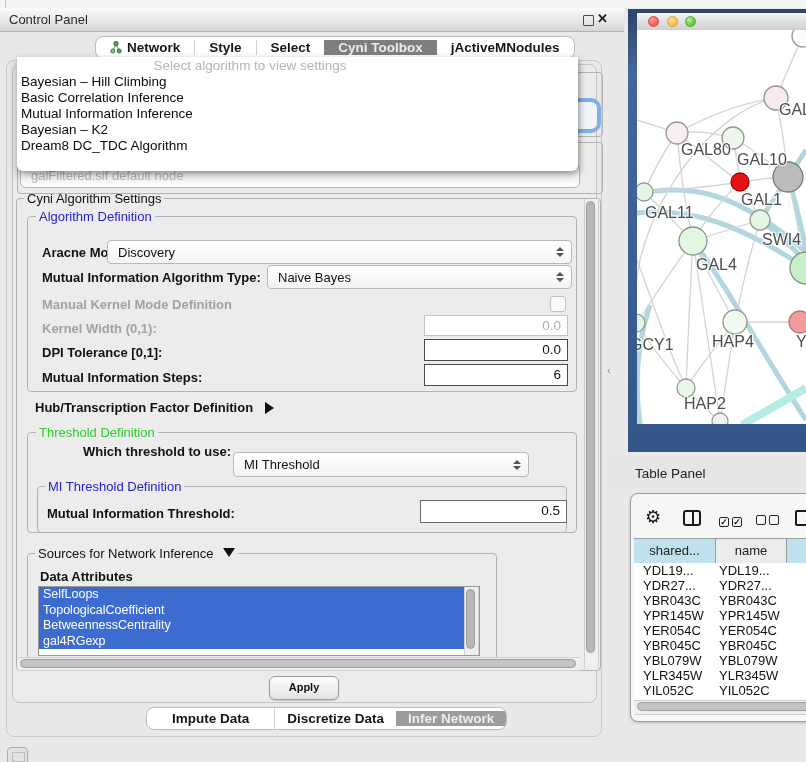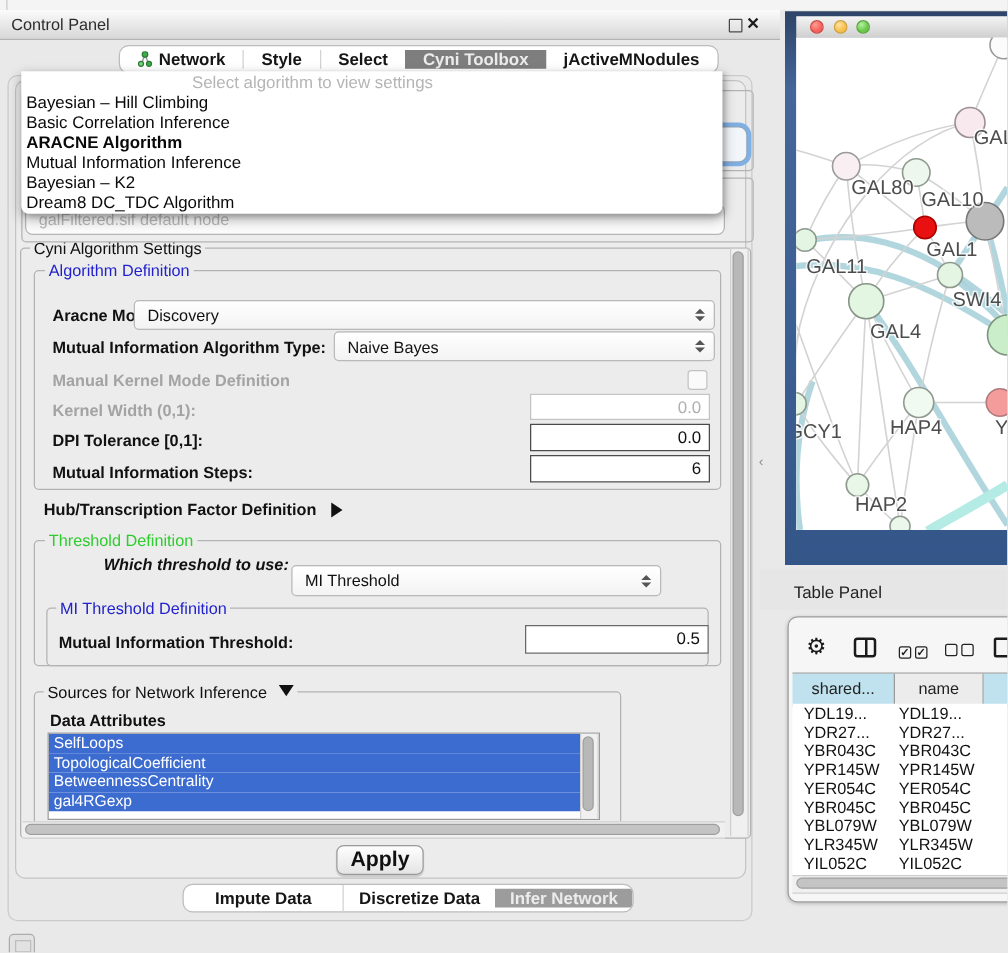--- a/index.html
+++ b/index.html
@@ -65,21 +65,21 @@
   
   .attr-list{left:38px;top:586px;width:442px;height:70px;background:#fff;border:1px solid #999;box-sizing:border-box;overflow:hidden;z-index:2;}
   .attr-item{height:15.5px;line-height:15.5px;padding-left:4px;font-size:12.5px;}
   .attr-item.sel{background:#3d6cd0;color:#fff;}
   .vsb{position:absolute;background:#f0f0f0;border-left:1px solid #cfcfcf;border-right:1px solid #cfcfcf;}
   .vsb .thumb{position:absolute;left:1px;width:9px;background:#b8b8b8;border:1px solid #9e9e9e;border-radius:6px;box-sizing:border-box;}
   .hsb{position:absolute;background:#f0f0f0;border-top:1px solid #cfcfcf;border-bottom:1px solid #cfcfcf;}
   .hsb .thumb{position:absolute;top:1px;height:9px;background:#c4c4c4;border:1px solid #9e9e9e;border-radius:6px;box-sizing:border-box;}
 
   .apply-btn{left:269px;top:676px;width:68px;height:22px;border:1px solid #9a9a9a;border-radius:6px;
-    background:linear-gradient(#fefefe,#e4e4e4);text-align:center;line-height:21px;font-size:17px;font-weight:bold;color:#111;box-shadow:0 1px 1px rgba(0,0,0,.15);}
+    background:linear-gradient(#fefefe,#e4e4e4);text-align:center;line-height:21px;font-size:11px;font-weight:bold;color:#111;box-shadow:0 1px 1px rgba(0,0,0,.15);}
 
   
   .netframe{left:628px;top:9px;width:178px;height:443px;background:linear-gradient(180deg,#2e4468 0%,#446699 14%,#3c5f93 60%,#345588 100%);}
   .nettitle{position:absolute;left:9px;top:4px;width:169px;height:17px;background:linear-gradient(#f4f4f4,#cfcfcf);border-bottom:1px solid #999;}
   .tl{position:absolute;top:3px;width:11px;height:11px;border-radius:50%;box-sizing:border-box;}
   .tl.red{left:11px;background:radial-gradient(circle at 35% 30%,#ff9d95,#f4625b 60%);border:1px solid #ce4a42;}
   .tl.yel{left:30px;background:radial-gradient(circle at 35% 30%,#ffe2a0,#f7bf4e 60%);border:1px solid #d2a23c;}
   .tl.grn{left:48px;background:radial-gradient(circle at 35% 30%,#b5f0a2,#69c749 60%);border:1px solid #57a93c;}
   .netcanvas{position:absolute;left:9px;top:21px;width:169px;height:394px;background:#fff;}
   svg text{font-family:"Liberation Sans",sans-serif;font-size:16px;fill:#4d4d4d;paint-order:stroke;stroke:#ffffff;stroke-width:2.5px;stroke-opacity:.75;}
@@ -160,21 +160,20 @@
   <div class="abs blue-btn"></div>
   <div class="abs ghost-combo">
     <span>galFiltered.sif default node</span>
   </div>
 
   <div class="abs dropdown">
     <div class="dd-prompt">Select algorithm to view settings</div>
     <div id="dd-items">
         <div class="dd-item">Bayesian – Hill Climbing</div>
         <div class="dd-item">Basic Correlation Inference</div>
-        <div class="dd-item bold">ARACNE Algorithm</div>
         <div class="dd-item">Mutual Information Inference</div>
         <div class="dd-item">Bayesian – K2</div>
         <div class="dd-item">Dream8 DC_TDC Algorithm</div>
       </div>
   </div>
 
   <div class="abs group" style="left:16px;top:198px;width:585px;height:473px;background:#ececec;"></div>
   <span class="abs gtitle" style="left:24px;top:191px;font-weight:normal;color:#111;">Cyni Algorithm Settings</span>
 
   <div class="abs group" style="left:27px;top:216px;width:550px;height:176px;"></div>
@@ -211,21 +210,21 @@
   <div class="field dark" style="left:424px;top:364px;width:144px;height:22px;">6</div>
 
   <span class="lbl abs" style="left:35px;top:400px;">
     <span>Hub/Transcription Factor Definition</span>
     <span class="arrow-right" style="margin-left:8px;"></span>
   </span>
 
   <div class="abs group" style="left:27px;top:432px;width:550px;height:101px;"></div>
   <span class="abs gtitle green" style="left:36px;top:425px;">Threshold Definition</span>
 
-  <span class="lbl abs" style="left:83px;top:444px;font-style:italic;">Which threshold to use:</span>
+  <span class="lbl abs" style="left:83px;top:444px;">Which threshold to use:</span>
   <div class="combo" style="left:233px;top:452px;width:296px;height:25px;">
     <span>MI Threshold</span>
     <span class="spin">
         <i class="up"></i>
         <i class="dn"></i>
       </span>
   </div>
 
   <div class="abs group" style="left:37px;top:486px;width:530px;height:47px;"></div>
   <span class="abs gtitle blue" style="left:45px;top:479px;">MI Threshold Definition</span>

